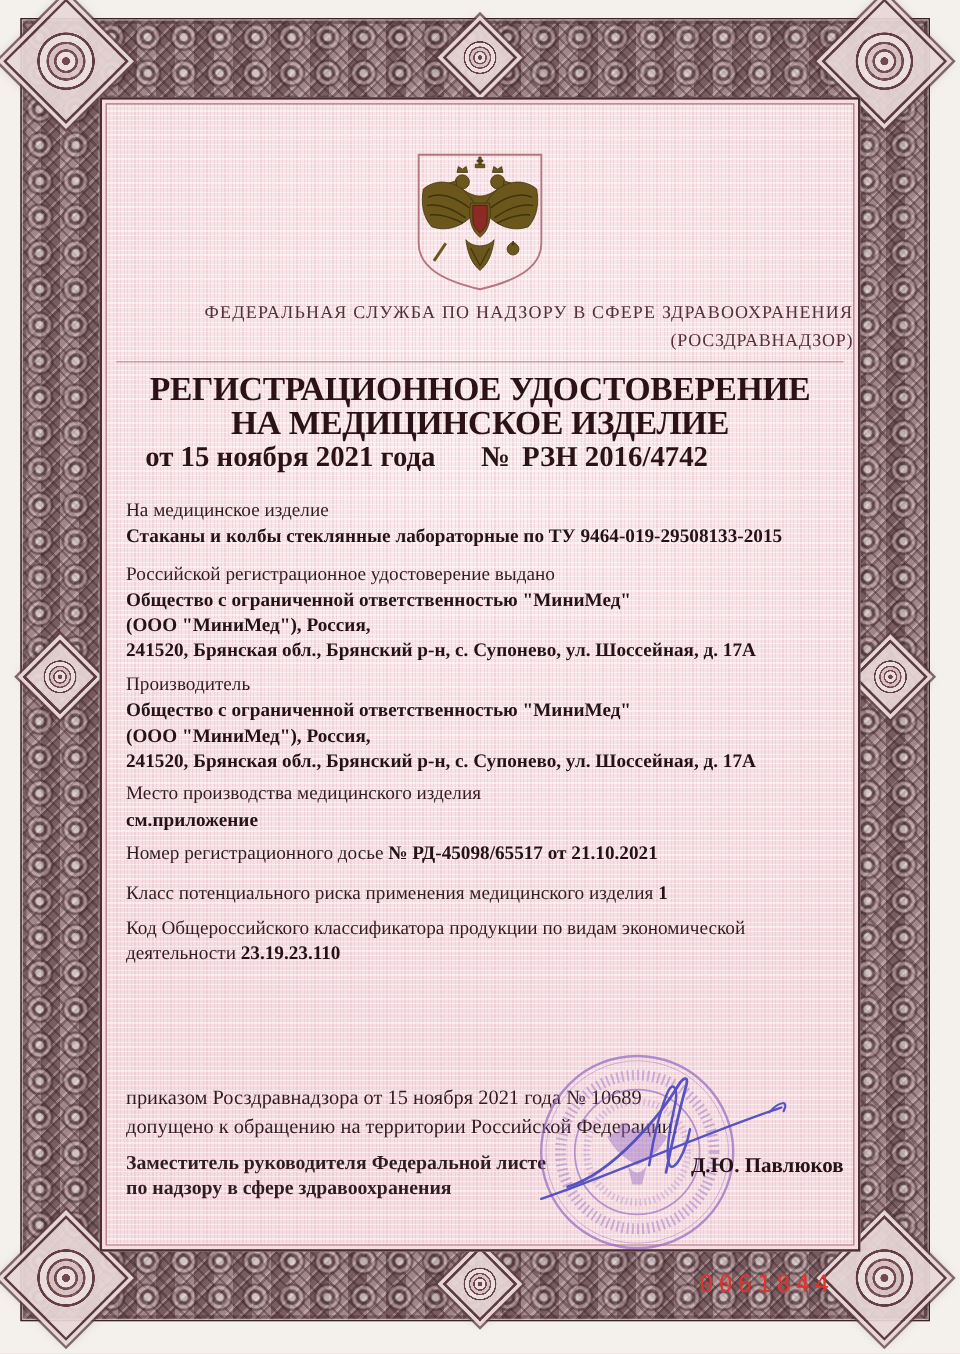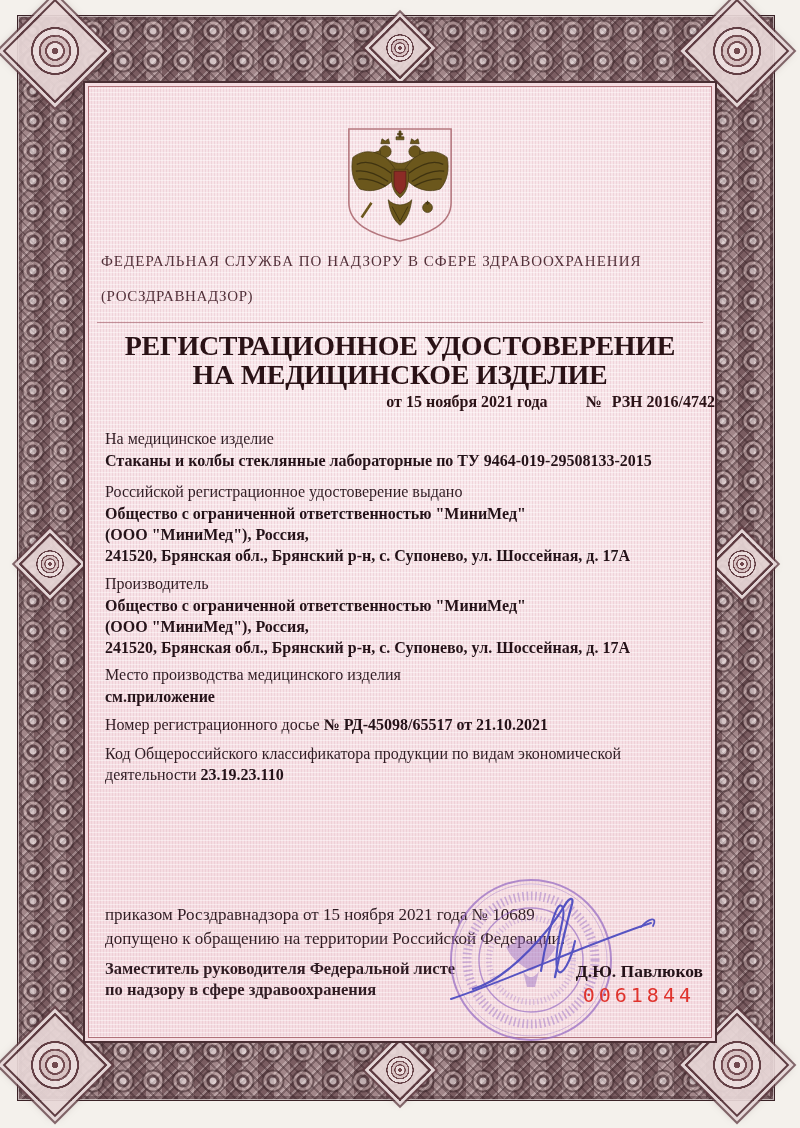--- a/index.html
+++ b/index.html
@@ -51,42 +51,42 @@
     background-image:
       repeating-linear-gradient(0deg, rgba(255,255,255,.45) 0 1px, transparent 1px 4px),
       repeating-linear-gradient(90deg, rgba(228,185,196,.4) 0 1px, transparent 1px 3px),
       radial-gradient(circle at 50% 28%, rgba(255,252,252,.5), transparent 72%);
     border:2px solid #4a2e33;
     box-shadow: inset 0 0 0 3px var(--inner-pink), inset 0 0 0 4px rgba(164,94,102,.85);
     color:var(--ink-dark);
   }
 
   .emblem{display:block;margin:41px auto 0;}
-  .agency{ text-align:left; color:var(--ink-maroon); font-size:15px; line-height:19px; letter-spacing:1px; margin:16px;}
+  .agency{ text-align:right; color:var(--ink-maroon); font-size:15px; line-height:19px; letter-spacing:1px; margin:4px;}
   .agency.l1{margin-top:6px;}
   .agency.l2{margin-top:1px; letter-spacing:.6px;}
   .divider{height:1px;background:rgba(164,100,110,.65);margin:7px 12px 0;}
 
   .title{ text-align:center; font-family:Liberation Serif, serif; font-weight:700;
     font-size:28px; line-height:29px; color:var(--title-ink); margin:0; letter-spacing:-.3px;}
   .title.l1{margin-top:8px;}
-  .dateline{ text-align:right; font-weight:700; font-size:16px; line-height:22px; color:var(--title-ink); margin-top:2px;padding-left:36px;}
+  .dateline{ text-align:left; font-weight:700; font-size:24px; line-height:22px; color:var(--title-ink); margin-top:2px;padding-left:36px;}
   .dateline .num-label{margin-left:38px;}
   .dateline .num{margin-left:10px;}
 
   .content{padding:0 20px;}
   .content p{margin:0;font-size:16px;line-height:20px;color:var(--ink-dark);}
   .content .val{font-weight:700;line-height:21px;color:#241218;}
   .mt11{margin-top:11px!important;} .mt8{margin-top:8px!important;} .mt7{margin-top:7px!important;}
   .mt12{margin-top:12px!important;} .mt9{margin-top:9px!important;} .mt1{margin-top:1px!important;}
 
   .footer-block{position:absolute;left:20px;top:820px;font-size:17px;line-height:24px;color:var(--ink-dark);}
   .footer-block .signer{font-weight:700;font-size:16.5px;line-height:21px;margin-top:7px;}
   .signer-name{position:absolute;right:12px;top:878px;font-weight:700;font-size:17.5px;color:#241218;}
-  .serial{position:absolute;right:20px;top:900px;font-family:"DejaVu Sans Mono",monospace;
+  .serial{position:absolute;right:20px;top:975px;font-family:"DejaVu Sans Mono",monospace;
     font-size:20px;letter-spacing:4px;color:var(--serial-red);}
 
   .stamp{position:absolute;left:361px;top:792px;width:170px;height:170px;opacity:.88;}
   .signature{position:absolute;left:360px;top:800px;width:230px;height:130px;}
 </style>
 </head>
 <body>
 
 <div class="page">
   <div class="band"></div>
@@ -147,20 +147,22 @@
       <p class="val mt1">Общество с ограниченной ответственностью "МиниМед"</p>
       <p class="val">(ООО "МиниМед"), Россия,</p>
       <p class="val">241520, Брянская обл., Брянский р-н, с. Супонево, ул. Шоссейная, д. 17А</p>
 
       <p class="mt7">Место производства медицинского изделия</p>
       <p class="val mt1">см.приложение</p>
 
       <p class="mt7"><span>Номер регистрационного досье</span>
         <span class="val">№ РД-45098/65517 от 21.10.2021</span></p>
 
+      <p class="mt12"><span>Класс потенциального риска применения медицинского изделия</span>
+        <span class="val">1</span></p>
 
       <p class="mt9"><span>Код Общероссийского классификатора продукции по видам экономической деятельности</span>
         <span class="val">23.19.23.110</span></p>
 
     </div>
 
     <div class="footer-block">
       <div>приказом Росздравнадзора от 15 ноября 2021 года № 10689</div>
       <div>допущено к обращению на территории Российской Федерации.</div>
       <div class="signer">

